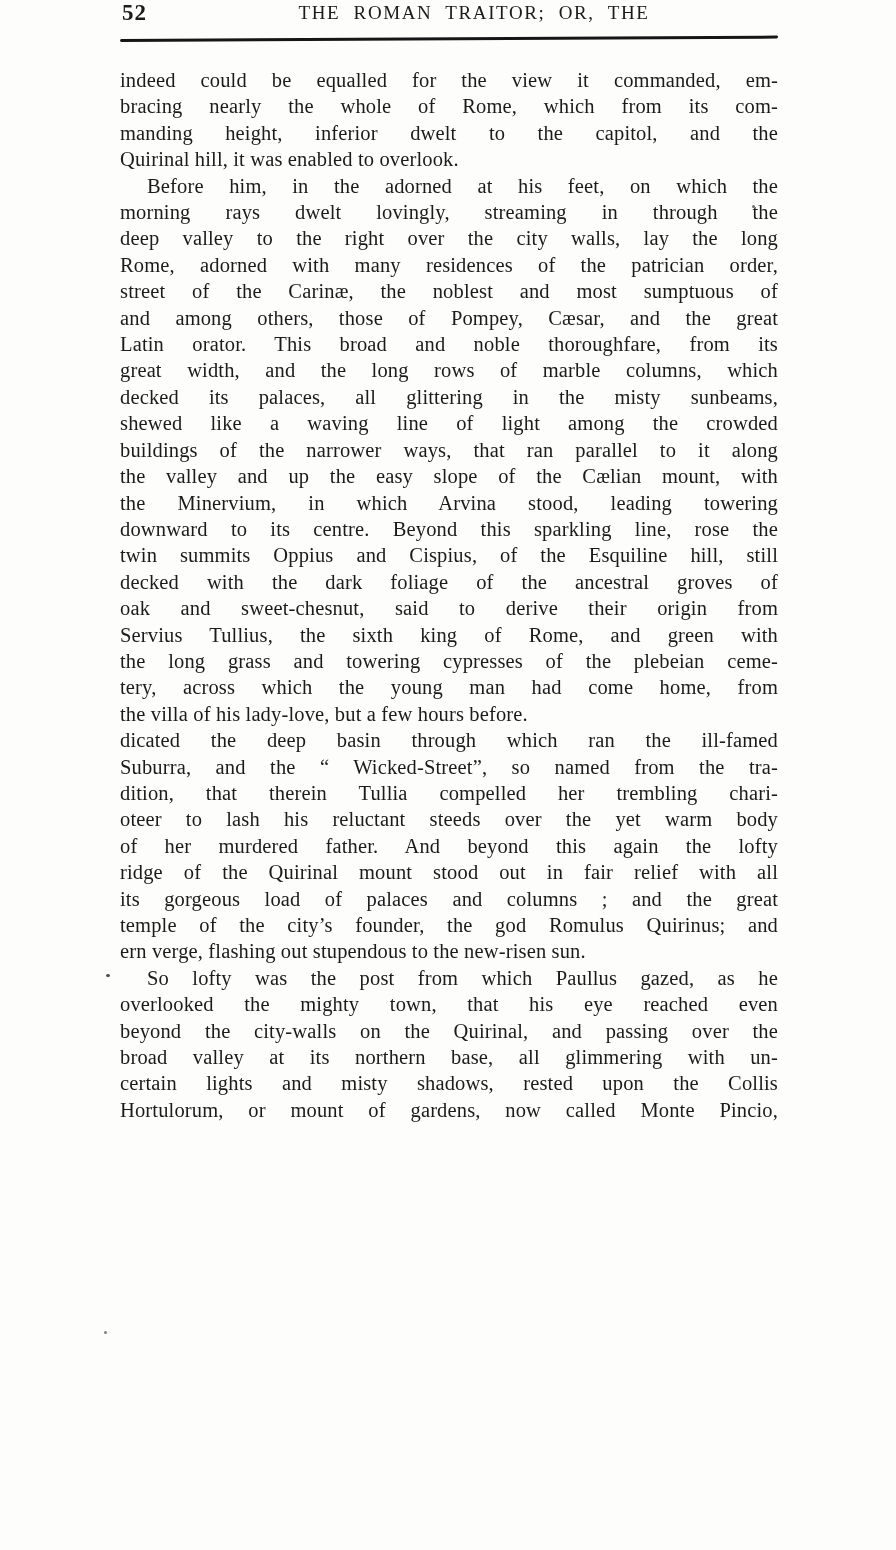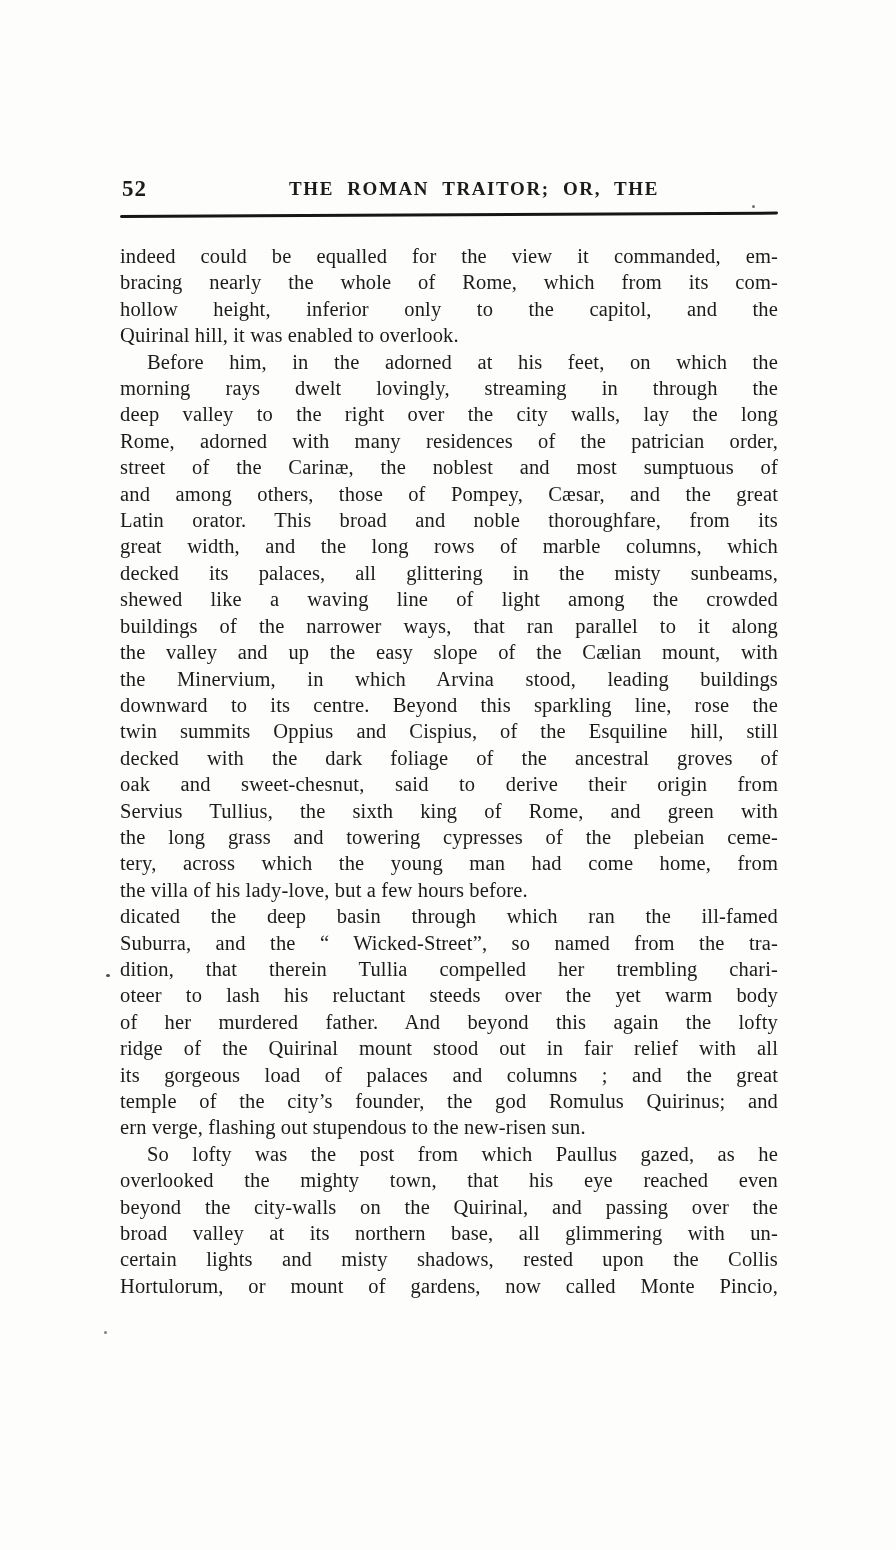--- a/index.html
+++ b/index.html
@@ -15,40 +15,39 @@
     font-family: "Liberation Serif", "DejaVu Serif", serif;
     color: #1b1b1b;
   }
   .sheet {
     position: absolute;
     left: 120px;
     top: 0;
     width: 658px;
   }
   .header {
-    margin-top: 176px;
     position: relative;
     height: 30px;
   }
   .page-number {
     position: absolute;
     left: 2px;
     top: 0;
     font-size: 23px;
     font-weight: bold;
     letter-spacing: 1px;
   }
   .running-title {
     position: absolute;
     left: 50px;
     right: 0;
     top: 2px;
     text-align: center;
     font-size: 19px;
-    font-weight: bold;
+    font-weight: normal;
     letter-spacing: 1.6px;
     word-spacing: 7px;
     white-space: nowrap;
   }
   .header-rule {
     margin-top: 9px;
     height: 3px;
     background: #161616;
     border-radius: 2px;
     transform: rotate(-0.3deg);
@@ -85,35 +84,35 @@
 
 <div class="sheet">
   <div class="header">
     <span class="page-number">52</span>
     <span class="running-title">THE ROMAN TRAITOR; OR, THE</span>
   </div>
   <div class="header-rule"></div>
   <div class="body-text">
       <div class="line">indeed could be equalled for the view it commanded, em-</div>
       <div class="line">bracing nearly the whole of Rome, which from its com-</div>
-      <div class="line">hollow height, inferior only to the capitol, and the</div>
+      <div class="line">manding height, inferior dwelt to the capitol, and the</div>
       <div class="line last">Quirinal hill, it was enabled to overlook.</div>
       <div class="line indent">Before him, in the adorned at his feet, on which the</div>
       <div class="line">morning rays dwelt lovingly, streaming in through the</div>
       <div class="line">deep valley to the right over the city walls, lay the long</div>
       <div class="line">Rome, adorned with many residences of the patrician order,</div>
       <div class="line">street of the Carinæ, the noblest and most sumptuous of</div>
       <div class="line">and among others, those of Pompey, Cæsar, and the great</div>
       <div class="line">Latin orator.  This broad and noble thoroughfare, from its</div>
       <div class="line">great width, and the long rows of marble columns, which</div>
       <div class="line">decked its palaces, all glittering in the misty sunbeams,</div>
       <div class="line">shewed like a waving line of light among the crowded</div>
       <div class="line">buildings of the narrower ways, that ran parallel to it along</div>
       <div class="line">the valley and up the easy slope of the Cælian mount, with</div>
-      <div class="line">the Minervium, in which Arvina stood, leading buildings</div>
+      <div class="line">the Minervium, in which Arvina stood, leading towering</div>
       <div class="line">downward to its centre.  Beyond this sparkling line, rose the</div>
       <div class="line">twin summits Oppius and Cispius, of the Esquiline hill, still</div>
       <div class="line">decked with the dark foliage of the ancestral groves of</div>
       <div class="line">oak and sweet-chesnut, said to derive their origin from</div>
       <div class="line">Servius Tullius, the sixth king of Rome, and green with</div>
       <div class="line">the long grass and towering cypresses of the plebeian ceme-</div>
       <div class="line">tery, across which the young man had come home, from</div>
       <div class="line last">the villa of his lady-love, but a few hours before.</div>
       <div class="line">dicated the deep basin through which ran the ill-famed</div>
       <div class="line">Suburra, and the “ Wicked-Street”, so named from the tra-</div>

